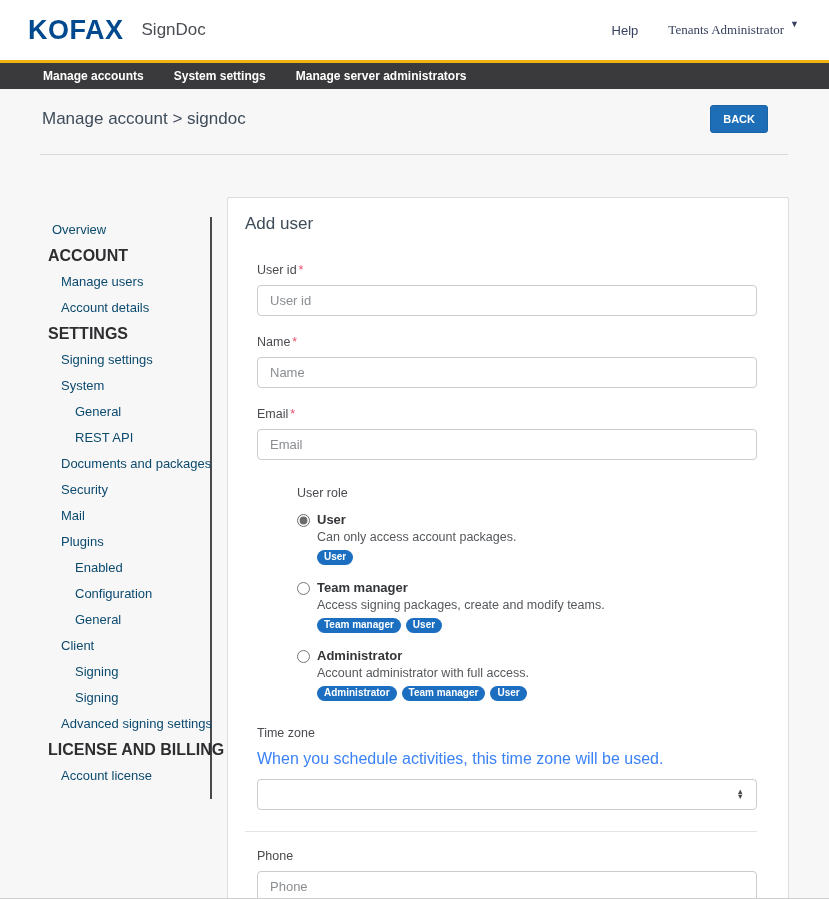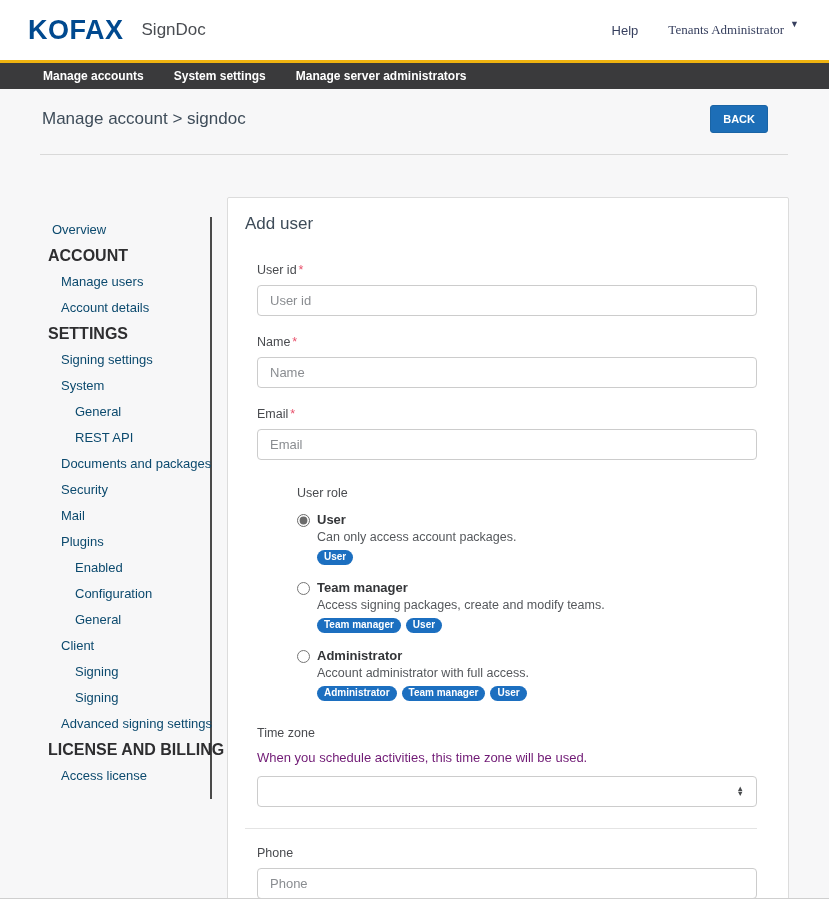--- a/index.html
+++ b/index.html
@@ -57,21 +57,21 @@
   .role-option { display:flex; margin-bottom:15px; }
   .role-option input[type=radio]{ width:13px; height:13px; margin:2px 0 0 0; accent-color:#6b6b6b; cursor:pointer; flex:0 0 auto; }
   .role-texts { margin-left:7px; }
   .role-name { font-size:13px; font-weight:bold; color:#333538; line-height:16px; }
   .role-desc { font-size:12.5px; color:#55585c; line-height:16px; margin-top:1px; }
   .role-badges { margin-top:5px; display:flex; gap:5px; }
   .badge { background:#1c6fc0; color:#fff; font-size:10px; font-weight:bold; padding:2px 7px 3px; border-radius:8px; line-height:1; white-space:nowrap; }
 
   
   .tz-block { margin-top:25px; }
-  .tz-help { font-size:13px; color:#701a75; margin:10px 0 11px; }
+  .tz-help { font-size:16px; color:#3b82f6; margin:10px 0 11px; }
   .select-box { width:500px; height:31px; border:1px solid #cccccc; border-radius:4px; background:#fff; display:flex; align-items:center; justify-content:flex-end; padding:0 12px; cursor:pointer; }
   .updown { display:flex; flex-direction:column; line-height:4.5px; font-size:7.5px; color:#47494c; }
 
   .section-divider { border:none; border-top:1px solid #e4e4e4; margin:21px 0 17px -12px; }
 </style>
 </head>
 <body>
 
 <div class="page">
 
@@ -120,21 +120,21 @@
           <div class="side-item lvl-1">Mail</div>
           <div class="side-item lvl-1">Plugins</div>
           <div class="side-item lvl-2">Enabled</div>
           <div class="side-item lvl-2">Configuration</div>
           <div class="side-item lvl-2">General</div>
           <div class="side-item lvl-1">Client</div>
           <div class="side-item lvl-2">Signing</div>
           <div class="side-item lvl-2">Signing</div>
           <div class="side-item lvl-1">Advanced signing settings</div>
           <div class="side-header lvl-h">LICENSE AND BILLING</div>
-          <div class="side-item lvl-1">Access license</div>
+          <div class="side-item lvl-1">Account license</div>
         </div>
 
       <div class="card">
         <h2 class="card-title">Add user</h2>
 
         <div class="form-body">
 
           <div class="field">
             <label class="field-label"><span>User id</span><span class="req">*</span></label>
             <input class="text-input" type="text" placeholder="User id" style="">

